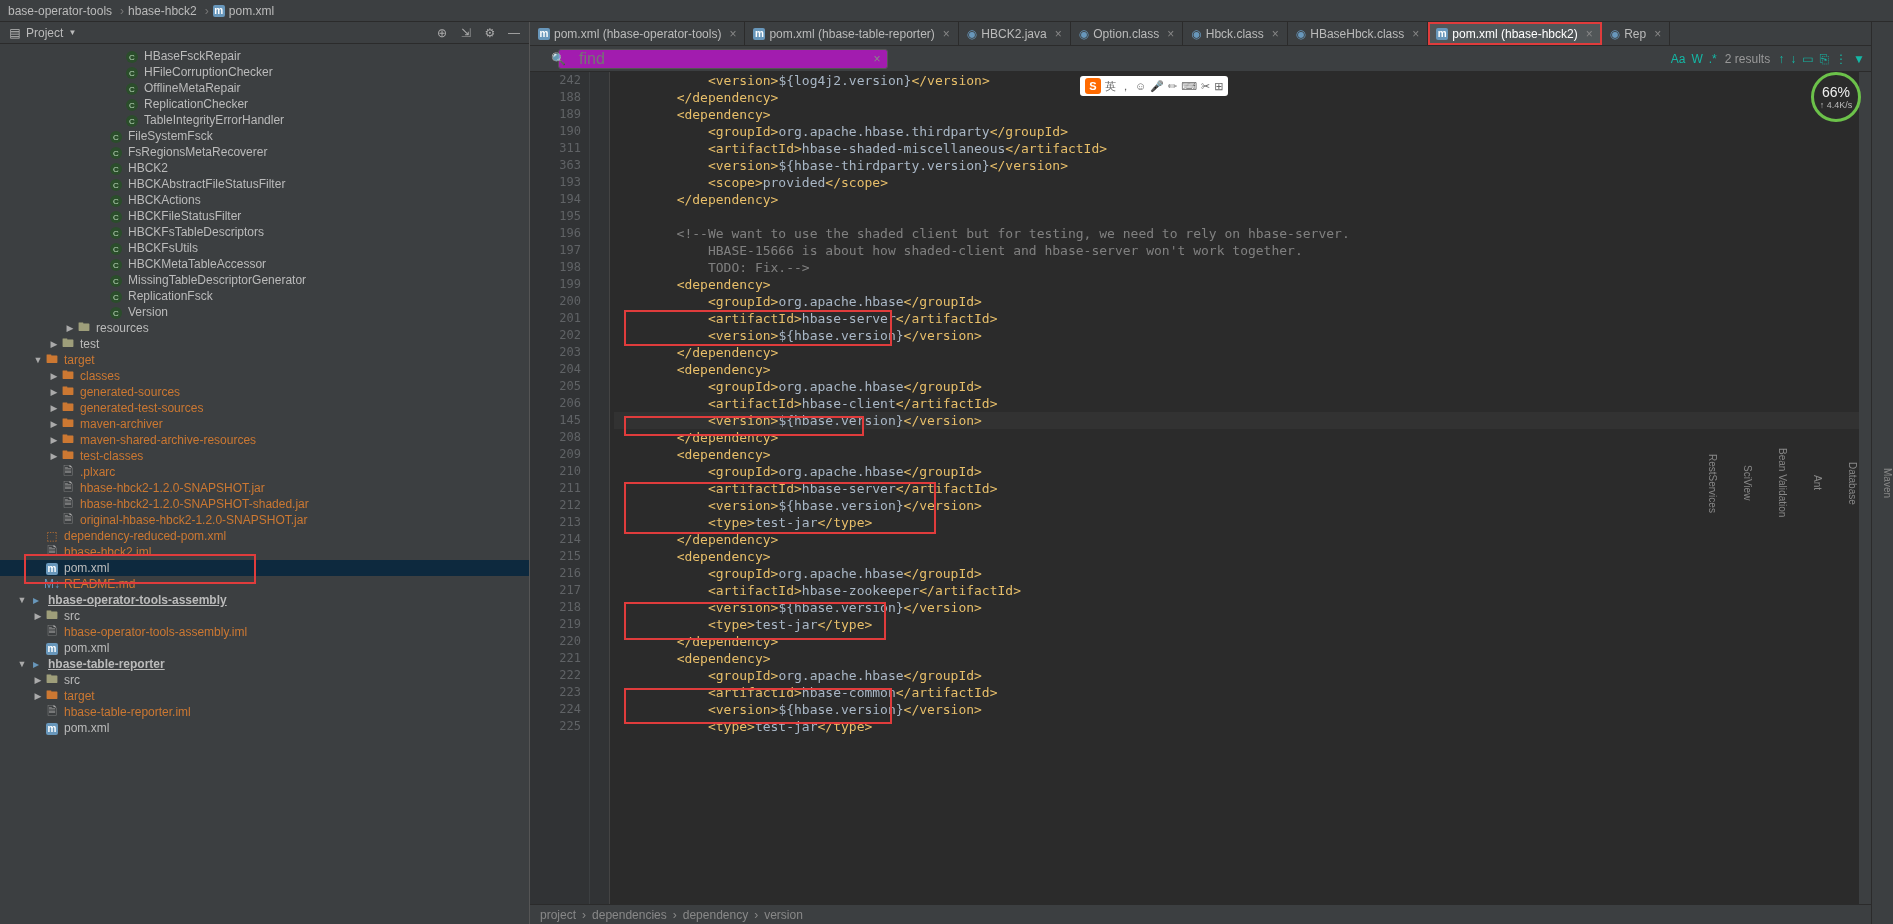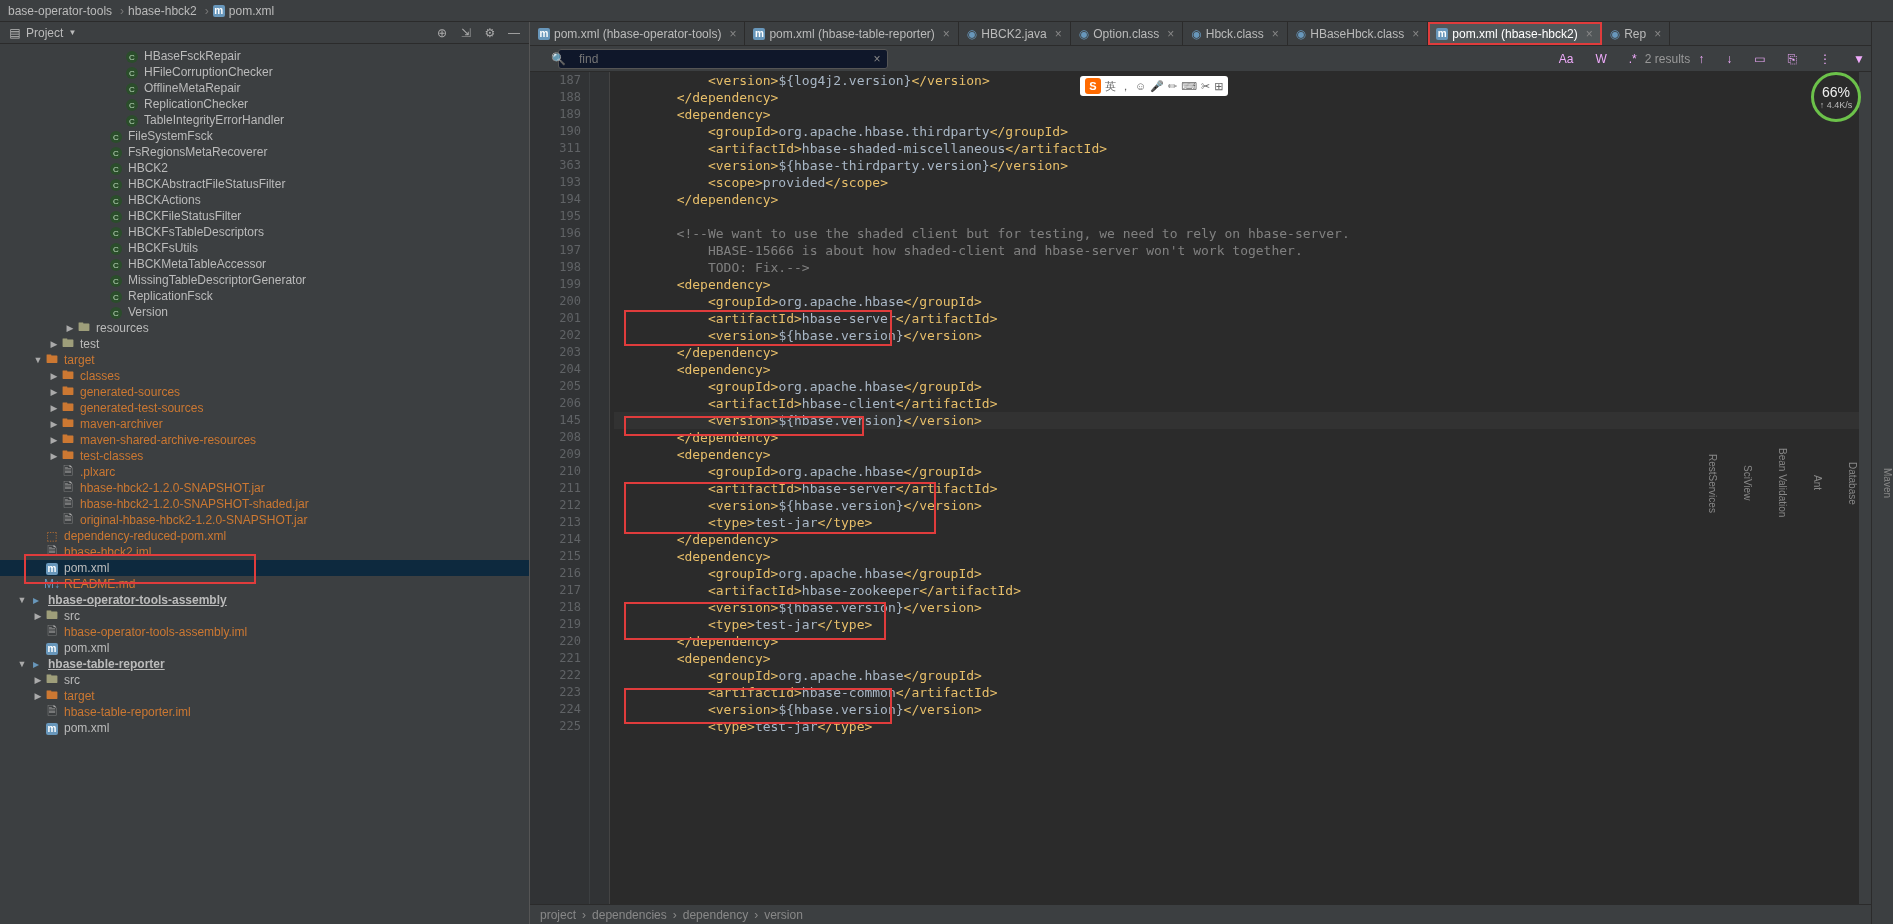--- a/index.html
+++ b/index.html
@@ -25,23 +25,23 @@
 .class-icon{color:#4e9a4e;background:#2b4d2b;border-radius:50%;width:12px;height:12px;display:inline-flex;align-items:center;justify-content:center;font-size:8px;color:#bfddbf}
 .m-icon{color:#fff;background:#6897bb;border-radius:2px;width:12px;height:12px;display:inline-flex;align-items:center;justify-content:center;font-size:10px;font-weight:bold}
 
 .editor-area{flex:1;display:flex;flex-direction:column;min-width:0;background:#2b2b2b}
 .editor-tabs{height:24px;display:flex;align-items:stretch;background:#3c3f41;border-bottom:1px solid #2b2b2b;overflow:hidden}
 .ed-tab{display:flex;align-items:center;gap:4px;padding:0 8px;color:#bbb;border-right:1px solid #2b2b2b;font-size:12px;white-space:nowrap}
 .ed-tab.active{background:#515658;color:#fff}
 .ed-tab .close{color:#888;font-size:12px;margin-left:4px}
 .ed-tab.highlight{outline:2px solid #e03c3c;outline-offset:-2px}
 .find-bar{height:26px;display:flex;align-items:center;background:#3c3f41;border-bottom:1px solid #2b2b2b;padding:0 6px;gap:8px}
-.find-input{flex:0 0 330px;background:#0f172a;border:1px solid #555;height:20px;color:#bbb;padding:0 6px 0 20px;border-radius:3px;font-size:12px}
+.find-input{flex:0 0 330px;background:#a21caf;border:1px solid #555;height:20px;color:#bbb;padding:0 6px 0 20px;border-radius:3px;font-size:16px}
 .find-results{color:#999;margin-left:auto}
-.find-icons{display:flex;gap:22px;color:#f0abfc}
+.find-icons{display:flex;gap:6px;color:#14b8a6}
 .code-wrap{flex:1;display:flex;min-height:0;position:relative}
 .gutter{width:60px;background:#313335;color:#606366;text-align:right;padding:0 8px;font-family:Consolas,monospace;font-size:12px;line-height:17px;border-right:1px solid #3c3f41}
 .fold-col{width:20px;background:#313335;border-right:1px solid #444}
 .code{flex:1;font-family:Consolas,monospace;font-size:13px;line-height:17px;color:#a9b7c6;white-space:pre;overflow:hidden;padding-left:4px;position:relative}
 .code .t{color:#e8bf6a}
 .code .c{color:#808080}
 .code .row{height:17px}
 .code .row.cur{background:#323232}
 .hlbox{position:absolute;border:2px solid #e03c3c;pointer-events:none}
 .map-strip{width:12px;background:#3c3f41}
@@ -364,21 +364,21 @@
           <span>↓</span>
           <span>▭</span>
           <span>⎘</span>
           <span>⋮</span>
           <span>▼</span>
         </span>
       </div>
 
       <div class="code-wrap">
         <div class="gutter" id="gutter">
-            <div>187</div>
+            <div>242</div>
             <div>188</div>
             <div>189</div>
             <div>190</div>
             <div>311</div>
             <div>363</div>
             <div>193</div>
             <div>194</div>
             <div>195</div>
             <div>196</div>
             <div>197</div>

